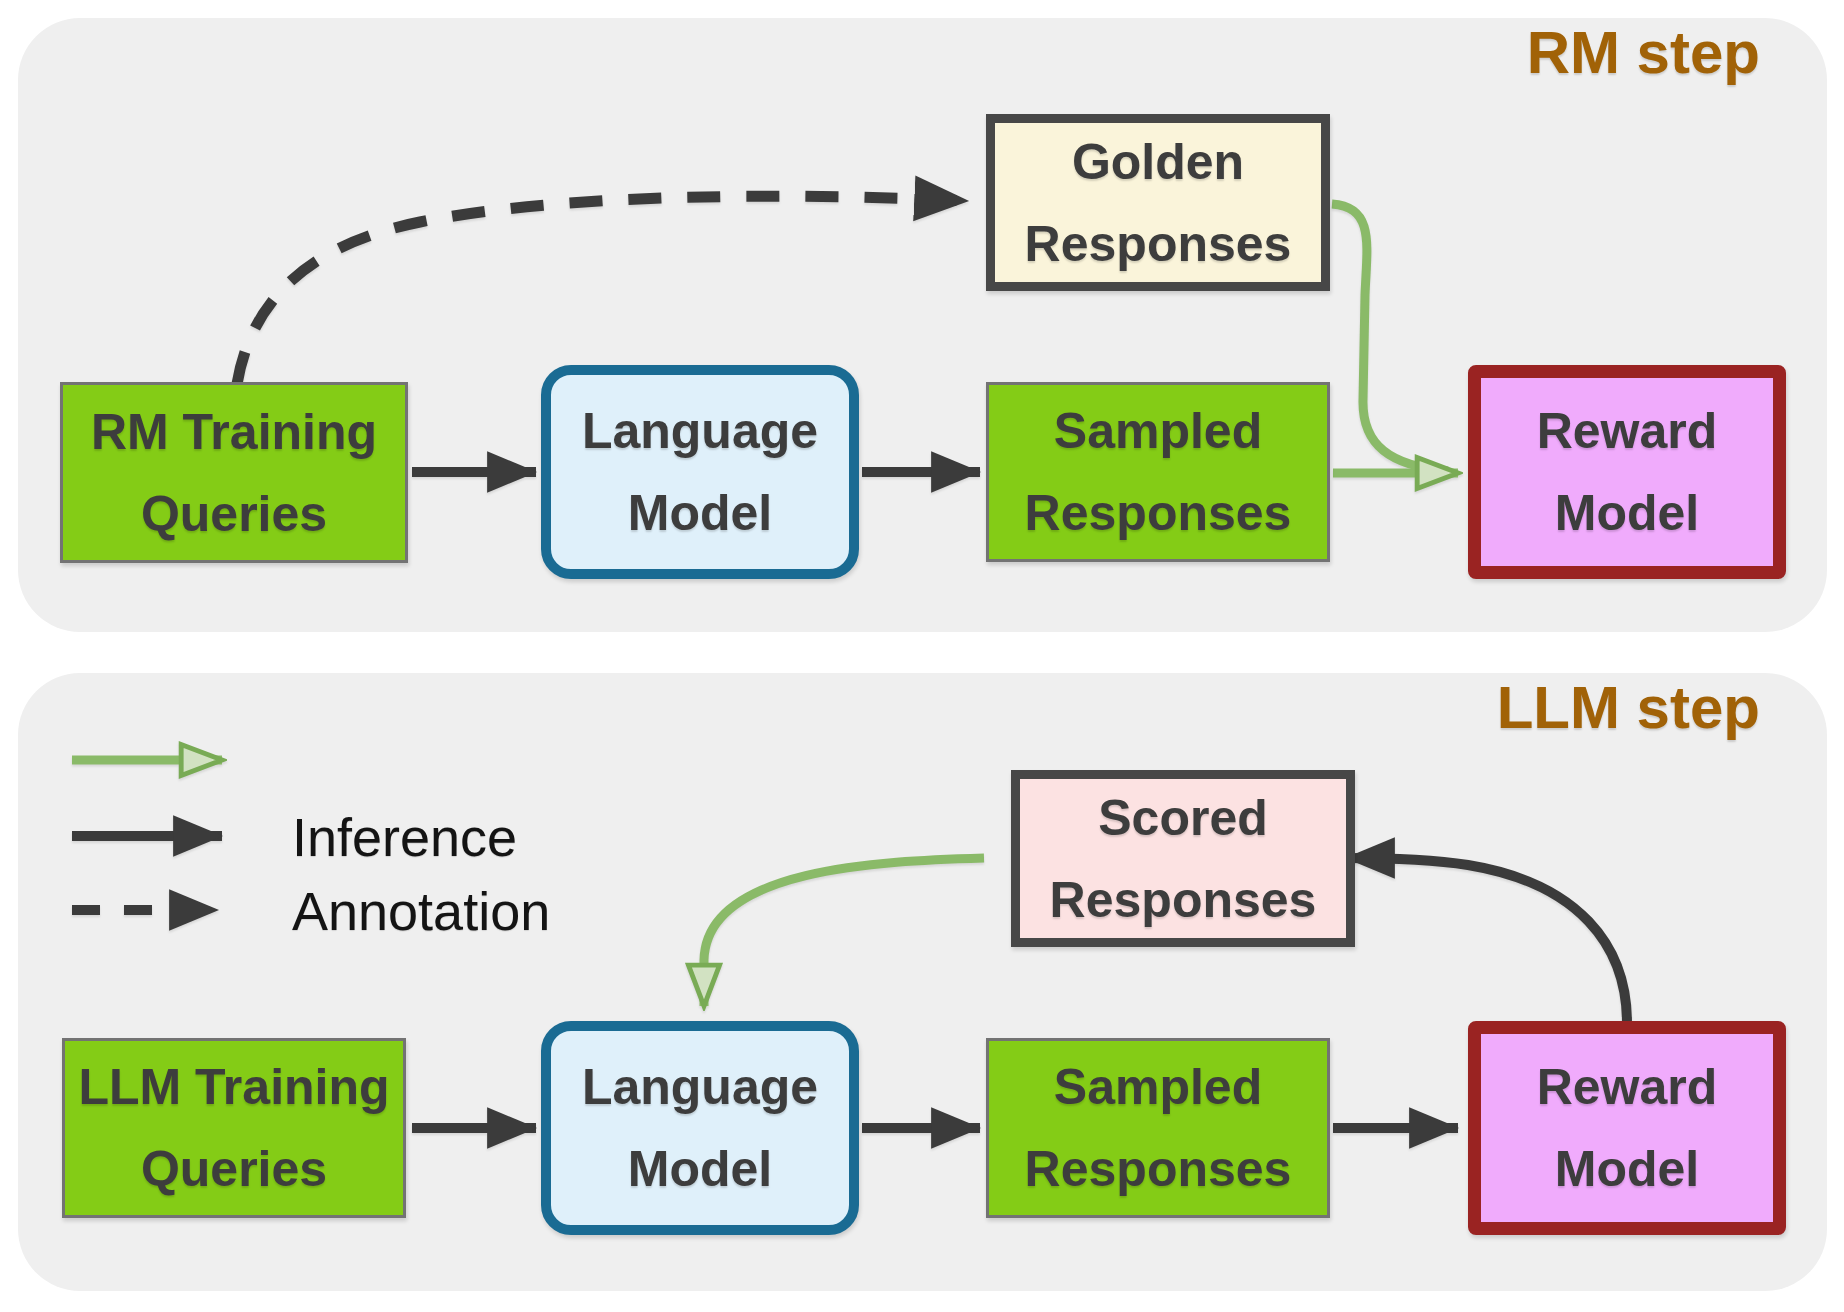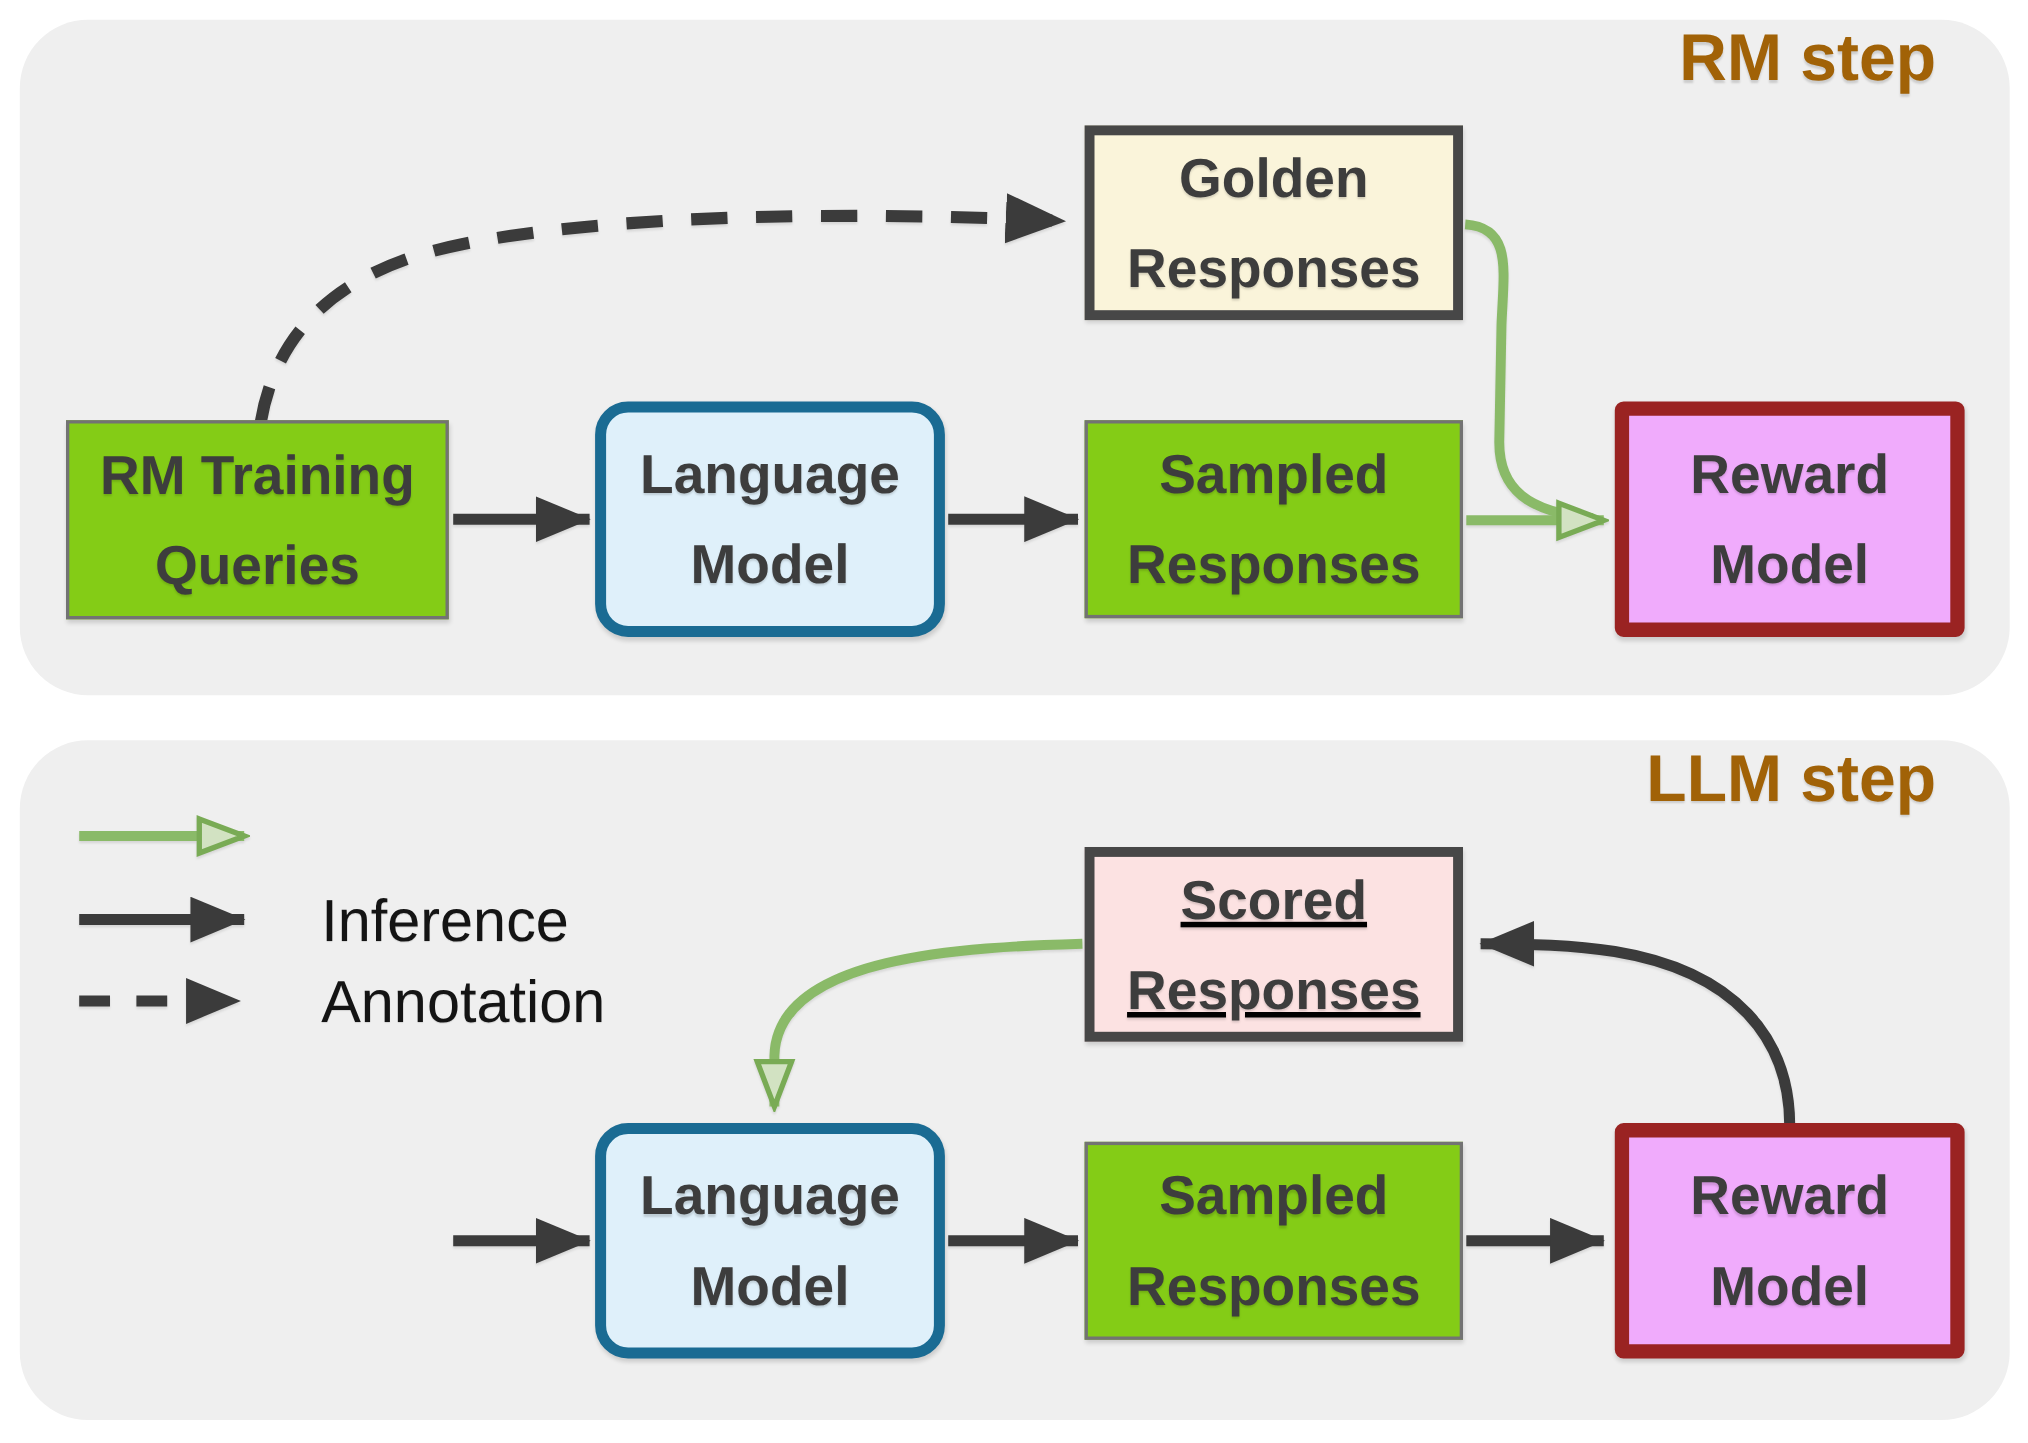--- a/index.html
+++ b/index.html
@@ -33,21 +33,21 @@
   .reward{background:#f0abfc;border:13px solid #9a2322;border-radius:8px;justify-content:center;}
 
   #rm-queries   {left:60px;  top:382px; width:348px;height:181px;}
   #lm-rm        {left:541px; top:365px; width:318px;height:214px;}
   #golden       {left:986px; top:114px; width:344px;height:177px;}
   #sampled-rm   {left:986px; top:382px; width:344px;height:180px;}
   #reward-rm    {left:1468px;top:365px; width:318px;height:214px;}
 
   #llm-queries  {left:62px;  top:1038px;width:344px;height:180px;}
   #lm-llm       {left:541px; top:1021px;width:318px;height:214px;}
-  #scored       {left:986px; top:770px; width:344px;height:177px;text-decoration:underline;}
+  #scored       {left:1011px; top:770px; width:344px;height:177px;}
   #sampled-llm  {left:986px; top:1038px;width:344px;height:180px;}
   #reward-llm   {left:1468px;top:1021px;width:318px;height:214px;}
 
   .legend-label{
     position:absolute;left:292px;z-index:3;font-size:54px;font-weight:400;color:#141414;
     line-height:54px;text-shadow:0 1px 1px rgba(0,0,0,0.12);white-space:nowrap;
   }
   #legend-training-label  {top:734px;}
   #legend-inference-label {top:810px;}
   #legend-annotation-label{top:884px;}
@@ -99,20 +99,23 @@
   <div class="box golden" id="golden">
     <span class="box-label">Golden Responses</span>
   </div>
   <div class="box plain" id="sampled-rm">
     <span class="box-label">Sampled Responses</span>
   </div>
   <div class="box reward" id="reward-rm">
     <span class="box-label">Reward Model</span>
   </div>
 
+  <div class="box plain" id="llm-queries">
+    <span class="box-label">LLM Training Queries</span>
+  </div>
   <div class="box lm" id="lm-llm">
     <span class="box-label">Language Model</span>
   </div>
   <div class="box pinkbox" id="scored">
     <span class="box-label">Scored Responses</span>
   </div>
   <div class="box plain" id="sampled-llm">
     <span class="box-label">Sampled Responses</span>
   </div>
   <div class="box reward" id="reward-llm">

